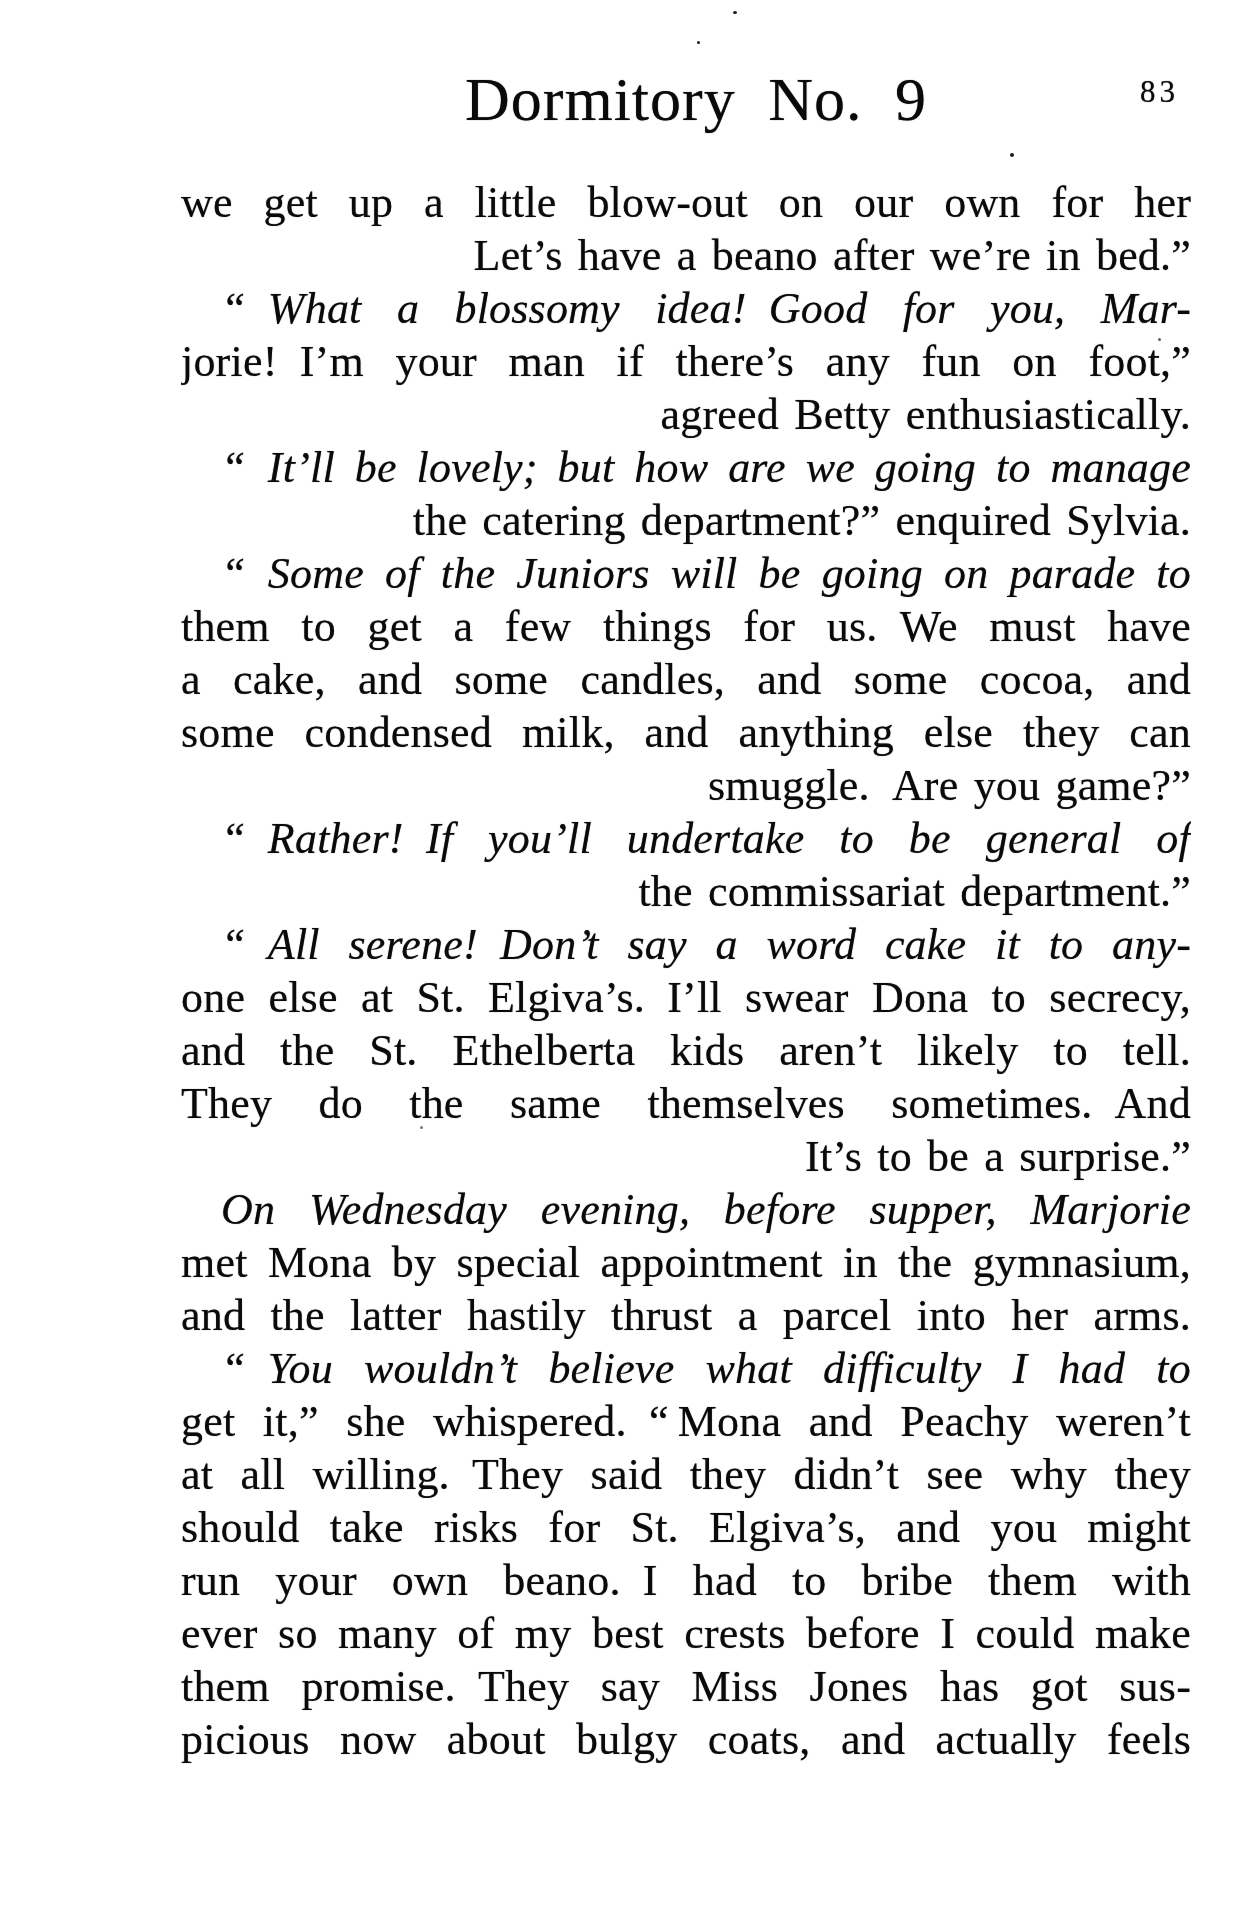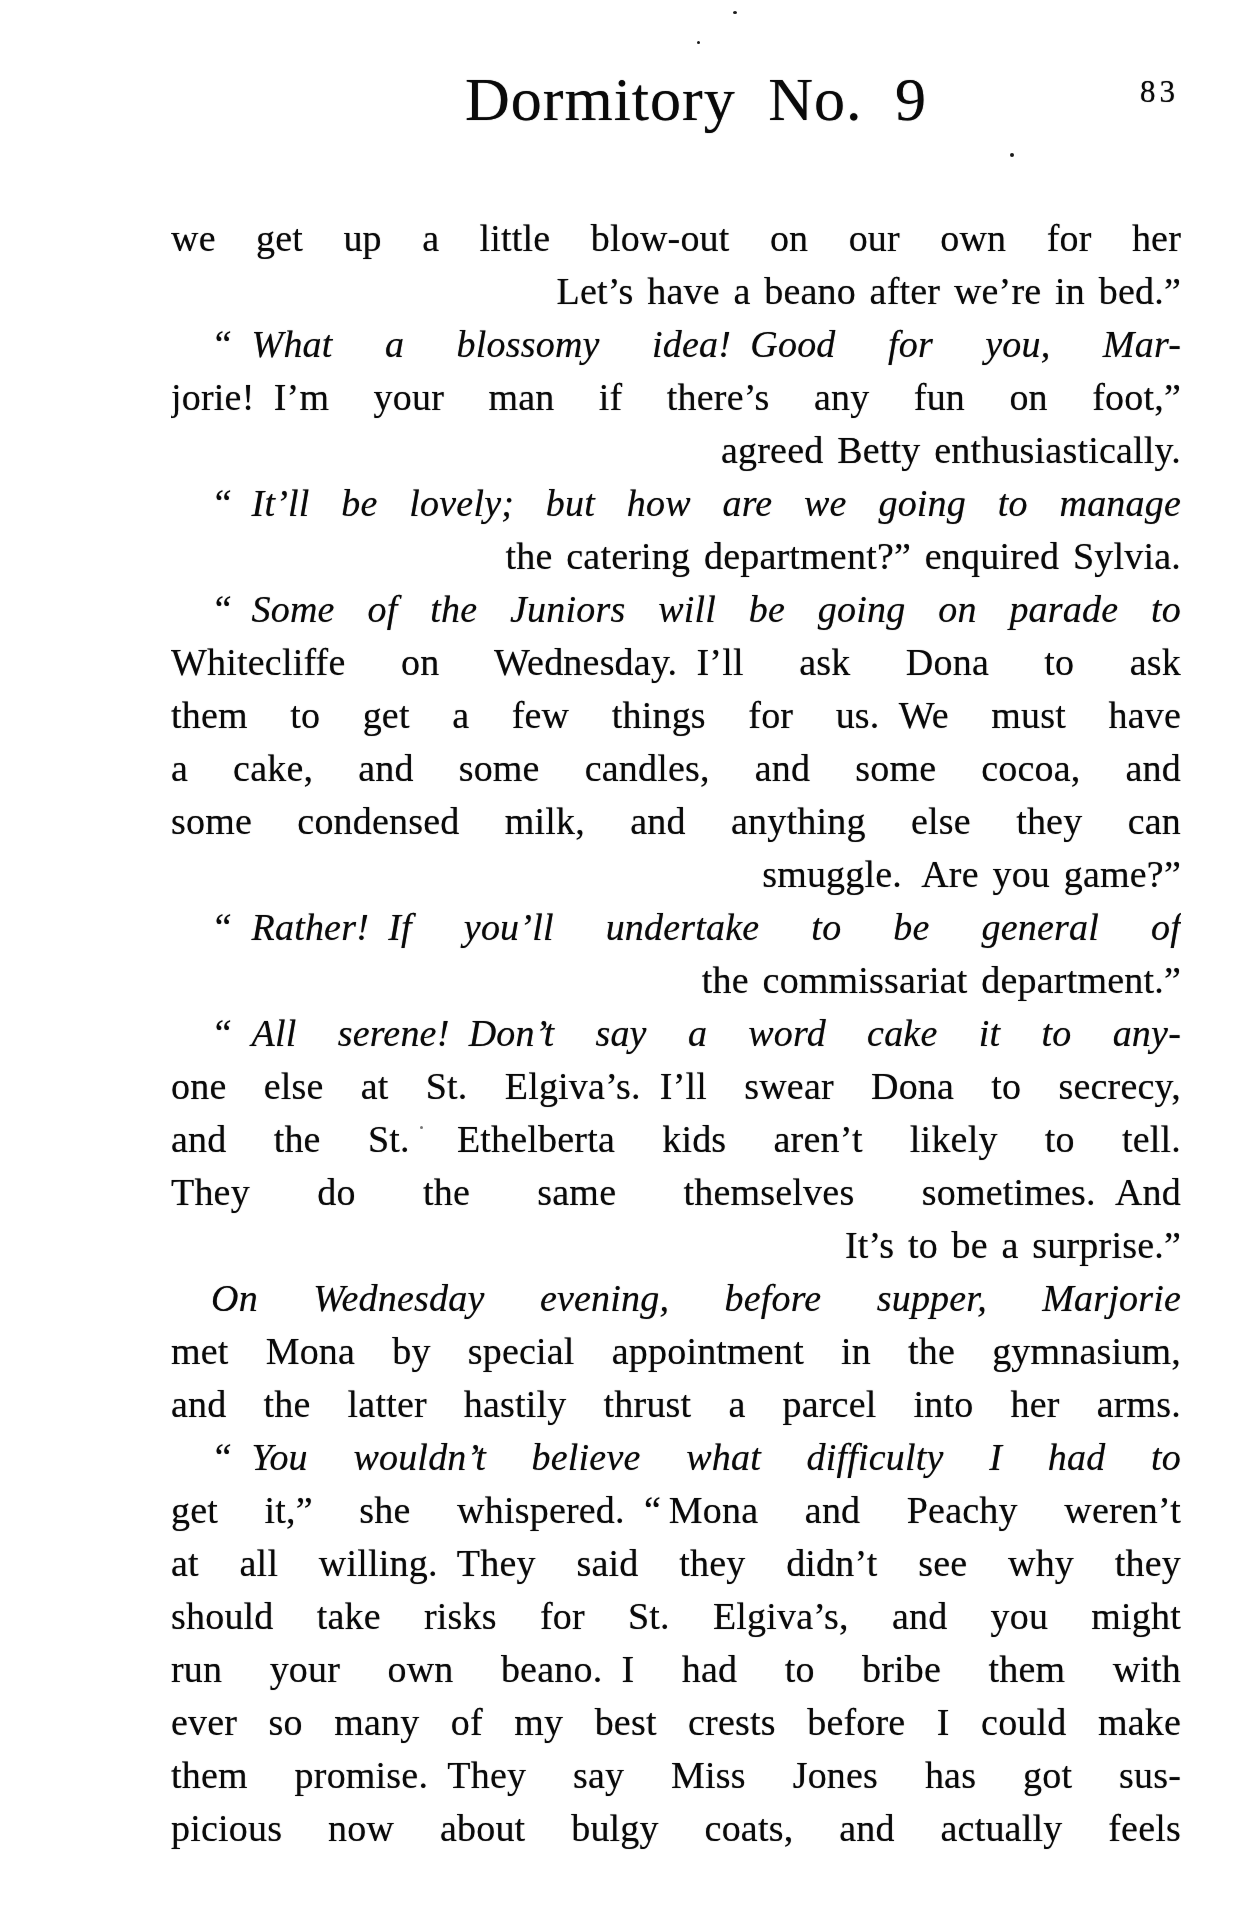--- a/index.html
+++ b/index.html
@@ -32,28 +32,27 @@
     position: absolute;
     left: 1140px;
     top: 76px;
     font-size: 31px;
     line-height: 1;
     letter-spacing: 4px;
     text-shadow: 0 0 1px rgba(0,0,0,0.7);
   }
   .body-text {
     position: absolute;
-    left: 171px;
+    left: 181px;
     top: 176px;
     width: 1010px;
-    font-size: 38px;
+    font-size: 44px;
     line-height: 53px;
     letter-spacing: 0.2px;
     text-shadow: 0 0 1px rgba(0,0,0,0.6);
-    margin-top: 36px;
   }
   .line {
     height: 53px;
     overflow: hidden;
     text-align: right;
     word-spacing: 4px;
     white-space: nowrap;
   }
   .line.justify {
     text-align: justify;
@@ -85,21 +84,20 @@
 
   <div class="body-text">
       <div class="line justify">we get up a little blow-out on our own for her</div>
       <div class="line">Let’s have a beano after we’re in bed.”</div>
       <div class="line indent justify">“ What a blossomy idea! Good for you, Mar-</div>
       <div class="line justify">jorie! I’m your man if there’s any fun on foot,”</div>
       <div class="line">agreed Betty enthusiastically.</div>
       <div class="line indent justify">“ It’ll be lovely; but how are we going to manage</div>
       <div class="line">the catering department?” enquired Sylvia.</div>
       <div class="line indent justify">“ Some of the Juniors will be going on parade to</div>
-      <div class="line justify">Whitecliffe on Wednesday. I’ll ask Dona to ask</div>
       <div class="line justify">them to get a few things for us. We must have</div>
       <div class="line justify">a cake, and some candles, and some cocoa, and</div>
       <div class="line justify">some condensed milk, and anything else they can</div>
       <div class="line">smuggle. Are you game?”</div>
       <div class="line indent justify">“ Rather! If you’ll undertake to be general of</div>
       <div class="line">the commissariat department.”</div>
       <div class="line indent justify">“ All serene! Don’t say a word cake it to any-</div>
       <div class="line justify">one else at St. Elgiva’s. I’ll swear Dona to secrecy,</div>
       <div class="line justify">and the St. Ethelberta kids aren’t likely to tell.</div>
       <div class="line justify">They do the same themselves sometimes. And</div>

